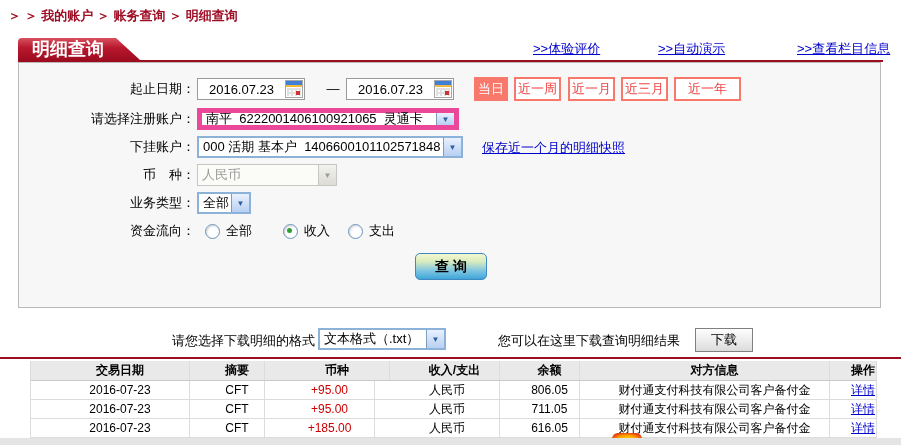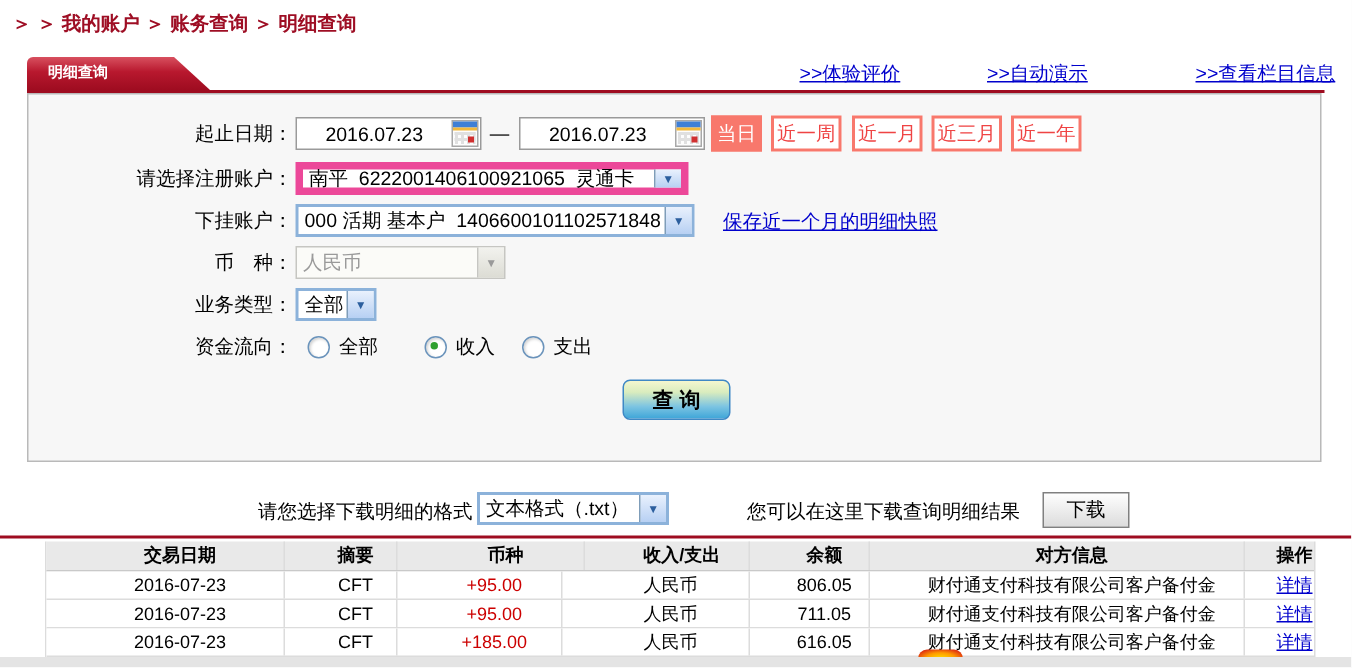--- a/index.html
+++ b/index.html
@@ -9,50 +9,50 @@
     font-size:13px; color:#000; overflow:hidden;
   }
   
   .breadcrumb { position:absolute; left:8px; top:7px; color:#9e0e24; font-weight:bold; white-space:pre; }
   
   .tab {
     position:absolute; left:18px; top:38px; width:122px; height:22px; box-sizing:border-box;
     background:linear-gradient(180deg,#d8505f 0%,#b8182e 45%,#9e0c20 100%);
     clip-path:polygon(0 0,98px 0,122px 22px,0 22px);
     border-top-left-radius:4px;
-    color:#fff; font-weight:bold; font-size:10px; line-height:22px; padding-left:14px; cursor:pointer;
+    color:#fff; font-weight:bold; font-size:18px; line-height:22px; padding-left:14px; cursor:pointer;
   }
   .tab-underline { position:absolute; left:18px; top:60px; width:865px; height:2px; background:#9e0c20; }
   .toplink { position:absolute; top:40px; color:#0000cc; text-decoration:underline; cursor:pointer; }
   .tl1 { left:533px; } .tl2 { left:658px; } .tl3 { left:797px; }
   
   .panel { position:absolute; left:18px; top:62px; width:863px; height:246px; box-sizing:border-box;
            background:#f7f7f7; border:1px solid #b9b9b9; }
   .flabel { position:absolute; left:0; width:176px; text-align:right; height:22px; line-height:22px; white-space:pre; }
   .lr1 { top:15px; } .lr2 { top:45px; } .lr3 { top:73px; } .lr4 { top:101px; } .lr5 { top:129px; } .lr6 { top:157px; }
   
-  .dateinput { position:absolute; top:15px; width:124px; height:22px; box-sizing:border-box;
+  .dateinput { position:absolute; top:15px; width:108px; height:22px; box-sizing:border-box;
                border:1px solid #9a9a9a; background:#fff; display:flex; align-items:center; cursor:text; }
   .di1 { left:178px; } .di2 { left:327px; }
   .dtext { flex:1; text-align:center; }
   .cal { width:18px; height:18px; margin-right:1px; position:relative; background:#fdfdfd;
          border:1px solid #a8a8a8; box-sizing:border-box; cursor:pointer; flex:0 0 auto; }
   .cal .bar    { position:absolute; top:0; left:0; right:0; height:4px; background:#3f7fd6; }
   .cal .accent { position:absolute; top:4px; left:0; right:0; height:2px; background:#f2b83c; }
   .cal .grid   { position:absolute; top:7px; left:1px; right:1px; bottom:1px;
                  background-image:repeating-linear-gradient(#e0e0e0 0 2px,transparent 2px 4px),
                                   repeating-linear-gradient(90deg,#e0e0e0 0 2px,transparent 2px 4px); }
   .cal .dot    { position:absolute; right:2px; bottom:2px; width:4px; height:4px; background:#d03030; }
   .dash { position:absolute; left:303px; top:15px; width:22px; height:22px; line-height:22px; text-align:center; }
   
   .qbtn { position:absolute; top:14px; height:24px; box-sizing:border-box; line-height:20px; text-align:center;
           border:2px solid #f8786c; background:#fff; color:#ef4444; cursor:pointer; }
   .qbtn.active { background:#f8786c; color:#fff; }
   .q1 { left:455px; width:34px; } .q2 { left:495px; width:47px; } .q3 { left:549px; width:47px; }
-  .q4 { left:602px; width:47px; } .q5 { left:655px; width:47px; }
+  .q4 { left:602px; width:47px; } .q5 { left:655px; width:67px; }
   
   .xsel { position:absolute; height:22px; box-sizing:border-box; border:5px solid #ec4899; background:#fff;
           display:flex; align-items:center; cursor:pointer; }
   .xsel .txt { flex:1; padding-left:4px; white-space:pre; overflow:hidden; }
   .xsel .arr { width:17px; align-self:stretch; background:linear-gradient(180deg,#e9f1fd,#b7d0f3);
                border-left:1px solid #7f9db9; display:flex; align-items:center; justify-content:center;
                color:#2c5f9e; font-size:8px; }
   .blue2 { border:2px solid #8cb2da; }
   .sel-account { left:178px; top:45px; width:262px; }
   .sel-subacct { left:178px; top:73px; width:266px; }

